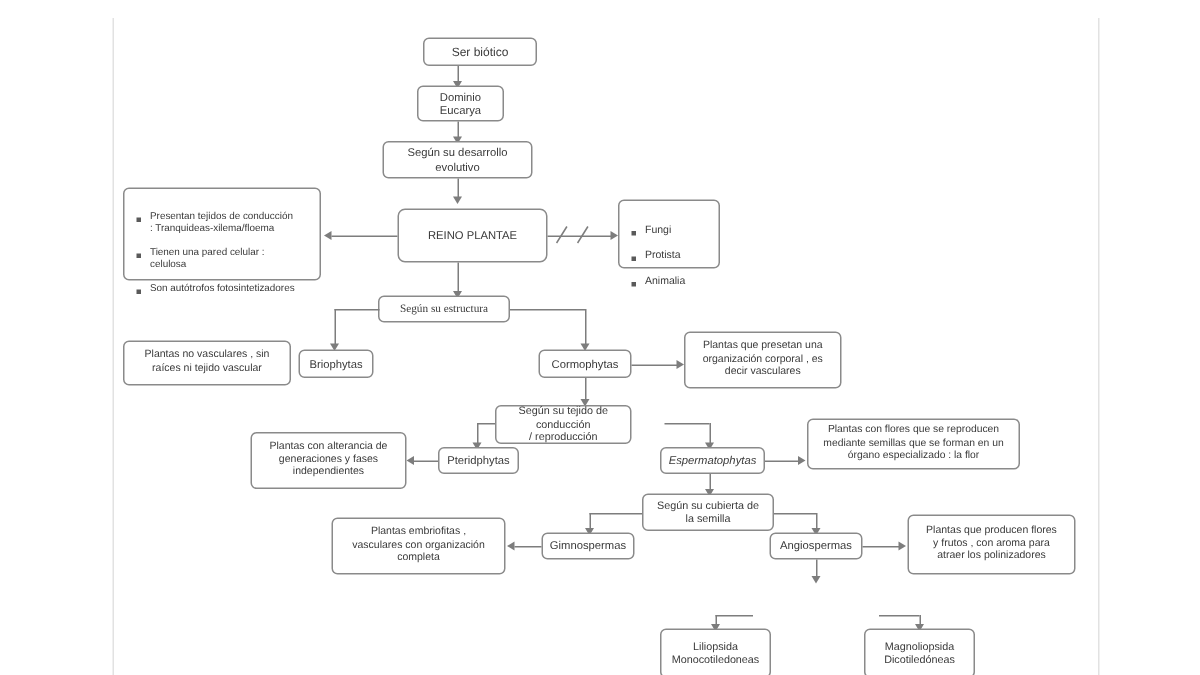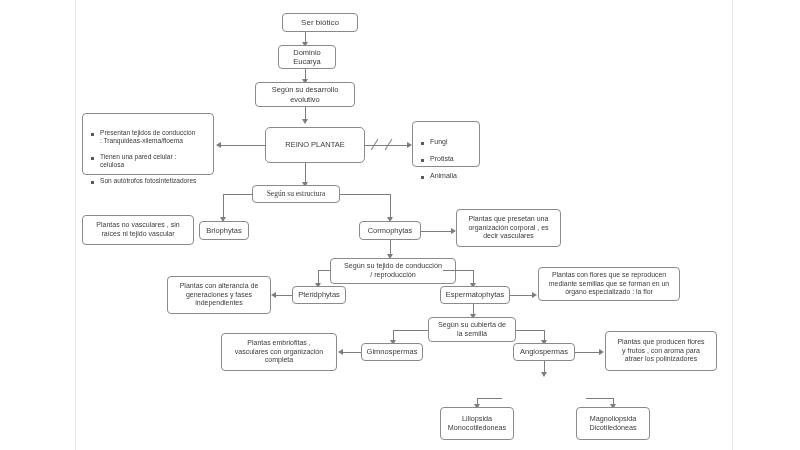--- a/index.html
+++ b/index.html
@@ -6,20 +6,21 @@
   body{
     width:800px;height:450px;
     background:#ffffff;
     font-family:"Liberation Sans","DejaVu Sans",sans-serif;
     overflow:hidden;
     position:relative;
   }
   #page{
     position:absolute;inset:0;
     background:#ffffff;
+    margin-top:12px;
   }
   
   .margin-line{
     position:absolute;top:0;bottom:0;width:1px;
     background:#e2e2e2;
   }
   .margin-line.left{left:75px;}
   .margin-line.right{left:732px;}
 
   
@@ -153,39 +154,39 @@
 
   <div class="ln h" style="left:421px;top:231px;width:32px;"></div>
   <div class="arrow right" style="left:451px;top:227.5px;"></div>
   <div class="node" style="left:456px;top:209px;width:105px;height:38px;font-size:7px;">Plantas que presetan una
 organización corporal , es
 decir vasculares</div>
 
   <div class="ln v" style="left:390px;top:240px;height:16px;"></div>
   <div class="arrow down" style="left:387px;top:254px;"></div>
 
-  <div class="node" style="left:330px;top:258px;width:126px;height:26px;font-size:7.2px;">Según su tejido de conducción
+  <div class="node" style="left:330px;top:258px;width:91px;height:26px;font-size:7.2px;">Según su tejido de conducción
 / reproducción</div>
 
   <div class="ln h" style="left:318px;top:270px;width:12px;"></div>
   <div class="ln v" style="left:318px;top:270px;height:15px;"></div>
   <div class="arrow down" style="left:315px;top:283px;"></div>
 
   <div class="ln h" style="left:443px;top:270px;width:30px;"></div>
   <div class="ln v" style="left:473px;top:270px;height:15px;"></div>
   <div class="arrow down" style="left:470px;top:283px;"></div>
 
   <div class="node" style="left:292px;top:286px;width:54px;height:18px;font-size:7.5px;">Pteridphytas</div>
   <div class="ln h" style="left:276px;top:295px;width:16px;"></div>
   <div class="arrow left" style="left:271px;top:291.5px;"></div>
   <div class="node" style="left:167px;top:276px;width:104px;height:38px;font-size:7px;">Plantas con alterancia de
 generaciones y fases
 independientes</div>
 
-  <div class="node" style="left:440px;top:286px;width:70px;height:18px;font-size:7.5px;">Espermatophytas</div>
+  <div class="node" style="left:440px;top:286px;width:70px;height:18px;font-size:7.5px;font-style:italic;">Espermatophytas</div>
   <div class="ln h" style="left:510px;top:295px;width:24px;"></div>
   <div class="arrow right" style="left:532px;top:291.5px;"></div>
   <div class="node" style="left:538px;top:267px;width:142px;height:34px;font-size:6.9px;">Plantas con flores que se reproducen
 mediante semillas que se forman en un
 órgano especializado : la flor</div>
 
   <div class="ln v" style="left:473px;top:304px;height:12px;"></div>
   <div class="arrow down" style="left:470px;top:314px;"></div>
 
   <div class="node" style="left:428px;top:317px;width:88px;height:25px;font-size:7.2px;">Según su cubierta de

